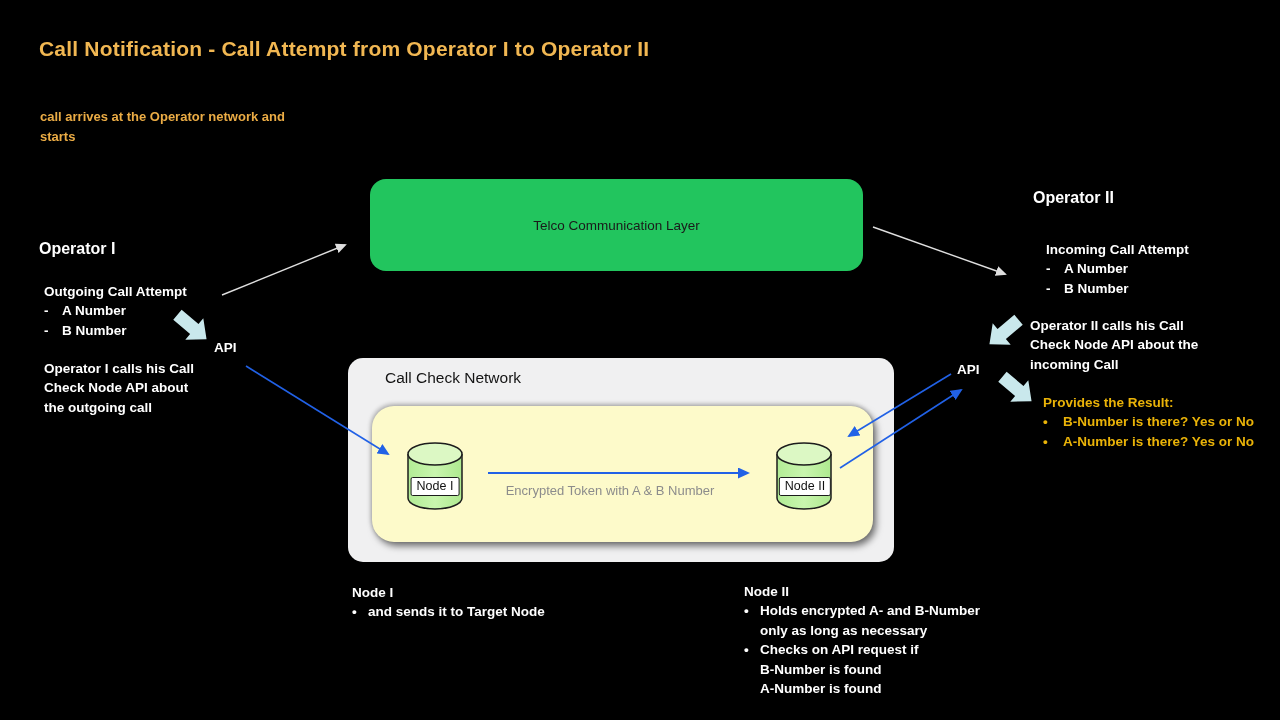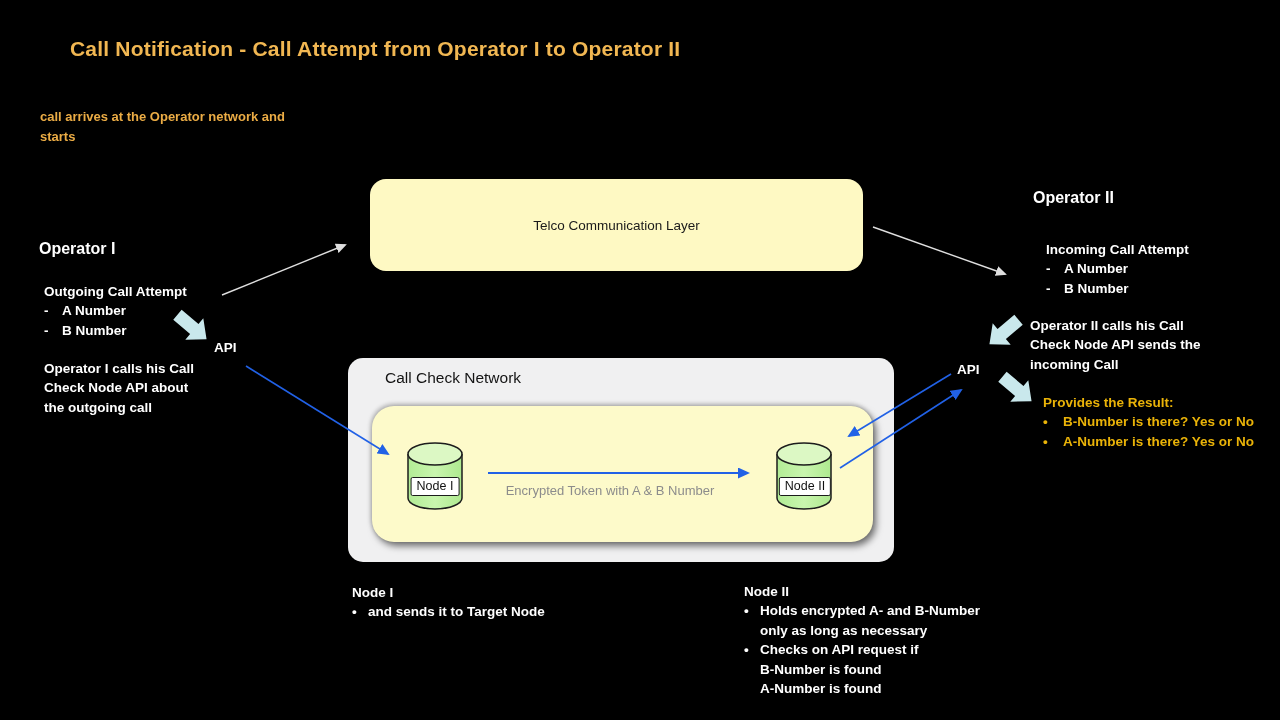--- a/index.html
+++ b/index.html
@@ -6,40 +6,39 @@
   html,body { background:#000; }
   .stage {
     position:relative; width:1280px; height:720px; background:#000;
     overflow:hidden; font-family:"Liberation Sans", sans-serif;
   }
   .abs { position:absolute; }
 
   .title {
     left:39px; top:37px; font-size:21px; font-weight:700; color:#F1B752;
     letter-spacing:.2px;
-    margin-left:31px;
   }
   .gold-note {
     left:40px; top:107px; font-size:13px; line-height:19.6px;
     font-weight:600; color:#EBAC45; width:300px;
   }
   .op-heading { font-size:16px; font-weight:600; color:#FFFFFF; }
   .white-block { font-size:13.5px; line-height:19.4px; font-weight:600; color:#FFFFFF; }
   .dash-row { display:flex; }
   .dash-row .dash { width:18px; flex:0 0 18px; }
   .bullet-row { display:flex; }
   .bullet-row .bullet { width:16px; flex:0 0 16px; }
   .result-block { font-size:13.5px; line-height:19.4px; font-weight:600; color:#eab308; }
   .result-title { font-weight:700; }
   .result-block .bullet { width:20px; flex:0 0 20px; }
   .api-label { font-size:13.5px; font-weight:700; color:#FFFFFF; }
 
   .telco-box {
     left:370px; top:179px; width:493px; height:92px;
-    background:#fef9c3; border-radius:16px;
+    background:#22c55e; border-radius:16px;
     display:flex; align-items:center; justify-content:center;
   }
   .telco-box span { font-size:13.5px; color:#1A1A1A; }
 
   .network-box {
     left:348px; top:358px; width:546px; height:204px;
     background:#F0F0F1; border-radius:15px;
   }
   .network-label {
     left:385px; top:369px; font-size:15.5px; color:#141414;
@@ -149,21 +148,21 @@
       <span class="dash">-</span>
       <span>A Number</span>
     </div>
     <div class="dash-row">
       <span class="dash">-</span>
       <span>B Number</span>
     </div>
   </div>
   <div class="abs white-block txt" style="left:1030px; top:316px;">
       <div>Operator II calls his Call</div>
-      <div>Check Node API sends the</div>
+      <div>Check Node API about the</div>
       <div>incoming Call</div>
     </div>
   <div class="abs api-label txt" style="left:957px; top:362px;">API</div>
 
   <div class="abs result-block txt" style="left:1043px; top:393px;">
     <div class="result-title">Provides the Result:</div>
     <div class="bullet-row">
       <span class="bullet">•</span>
       <span>B-Number is there? Yes or No</span>
     </div>

